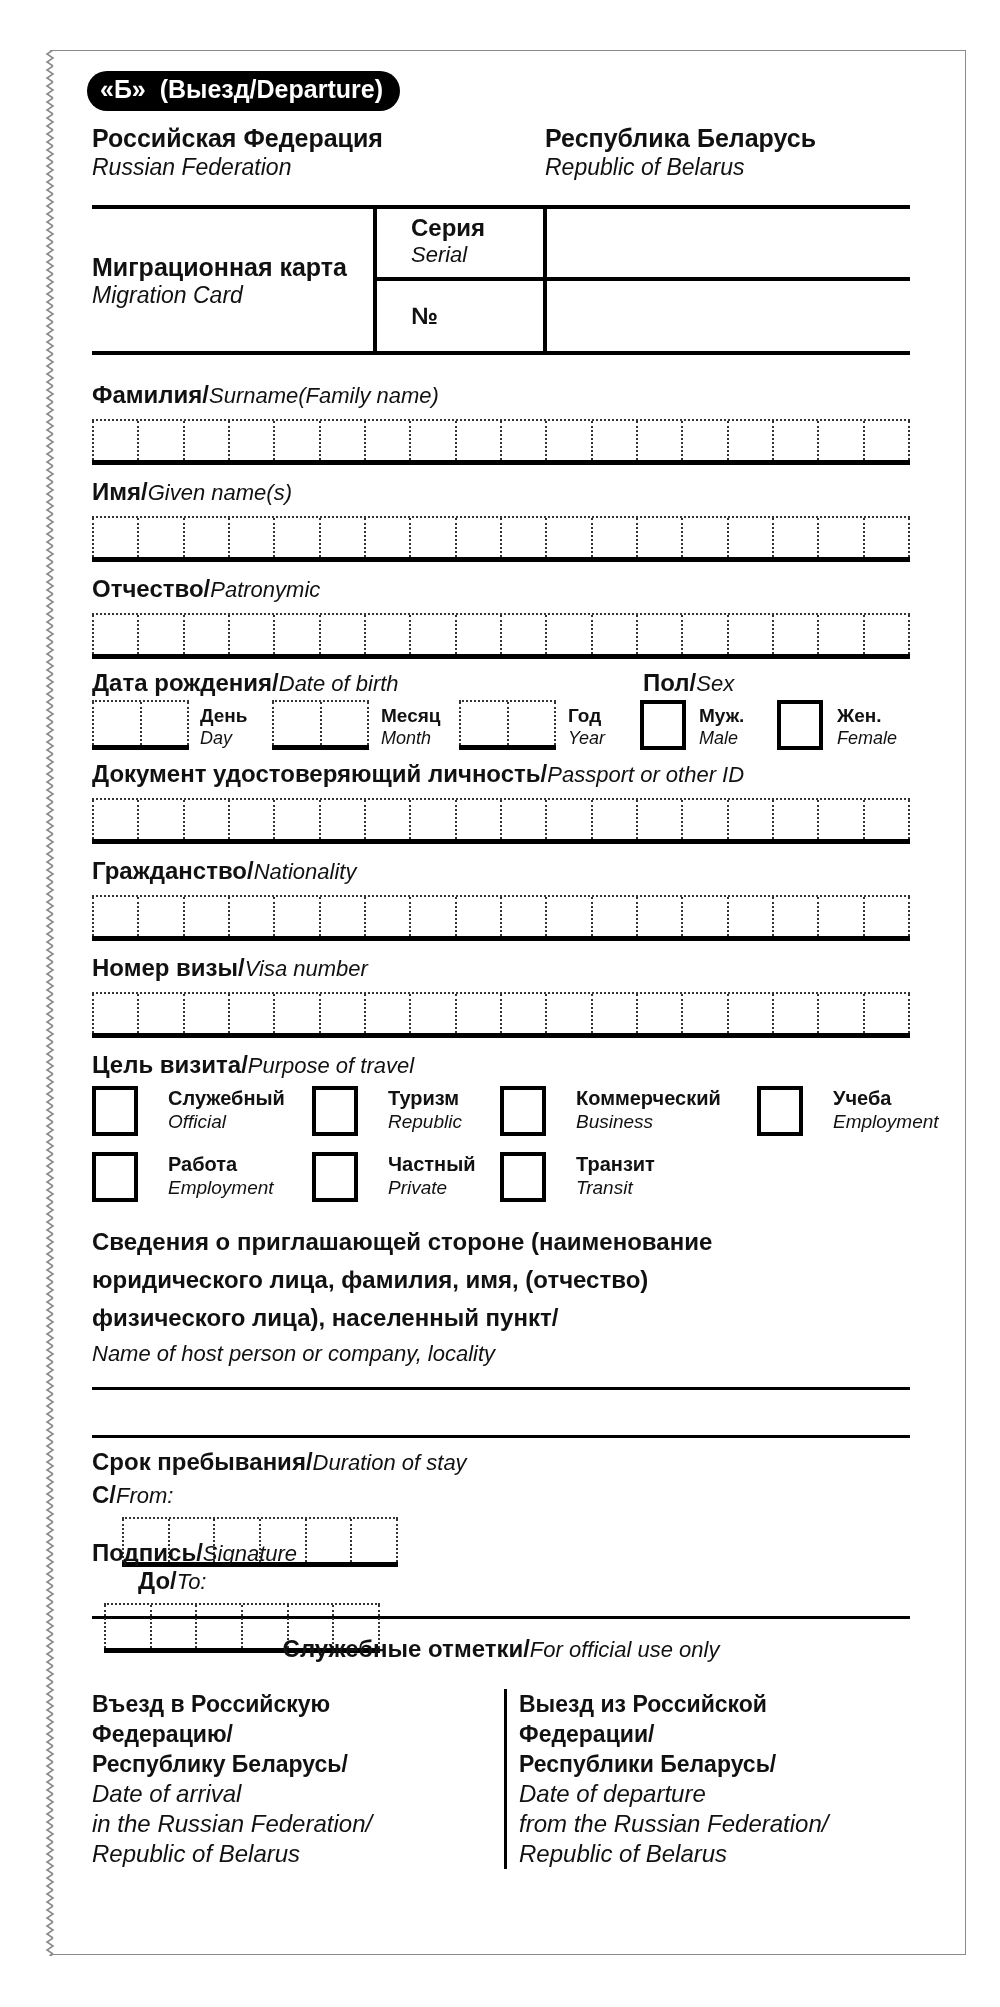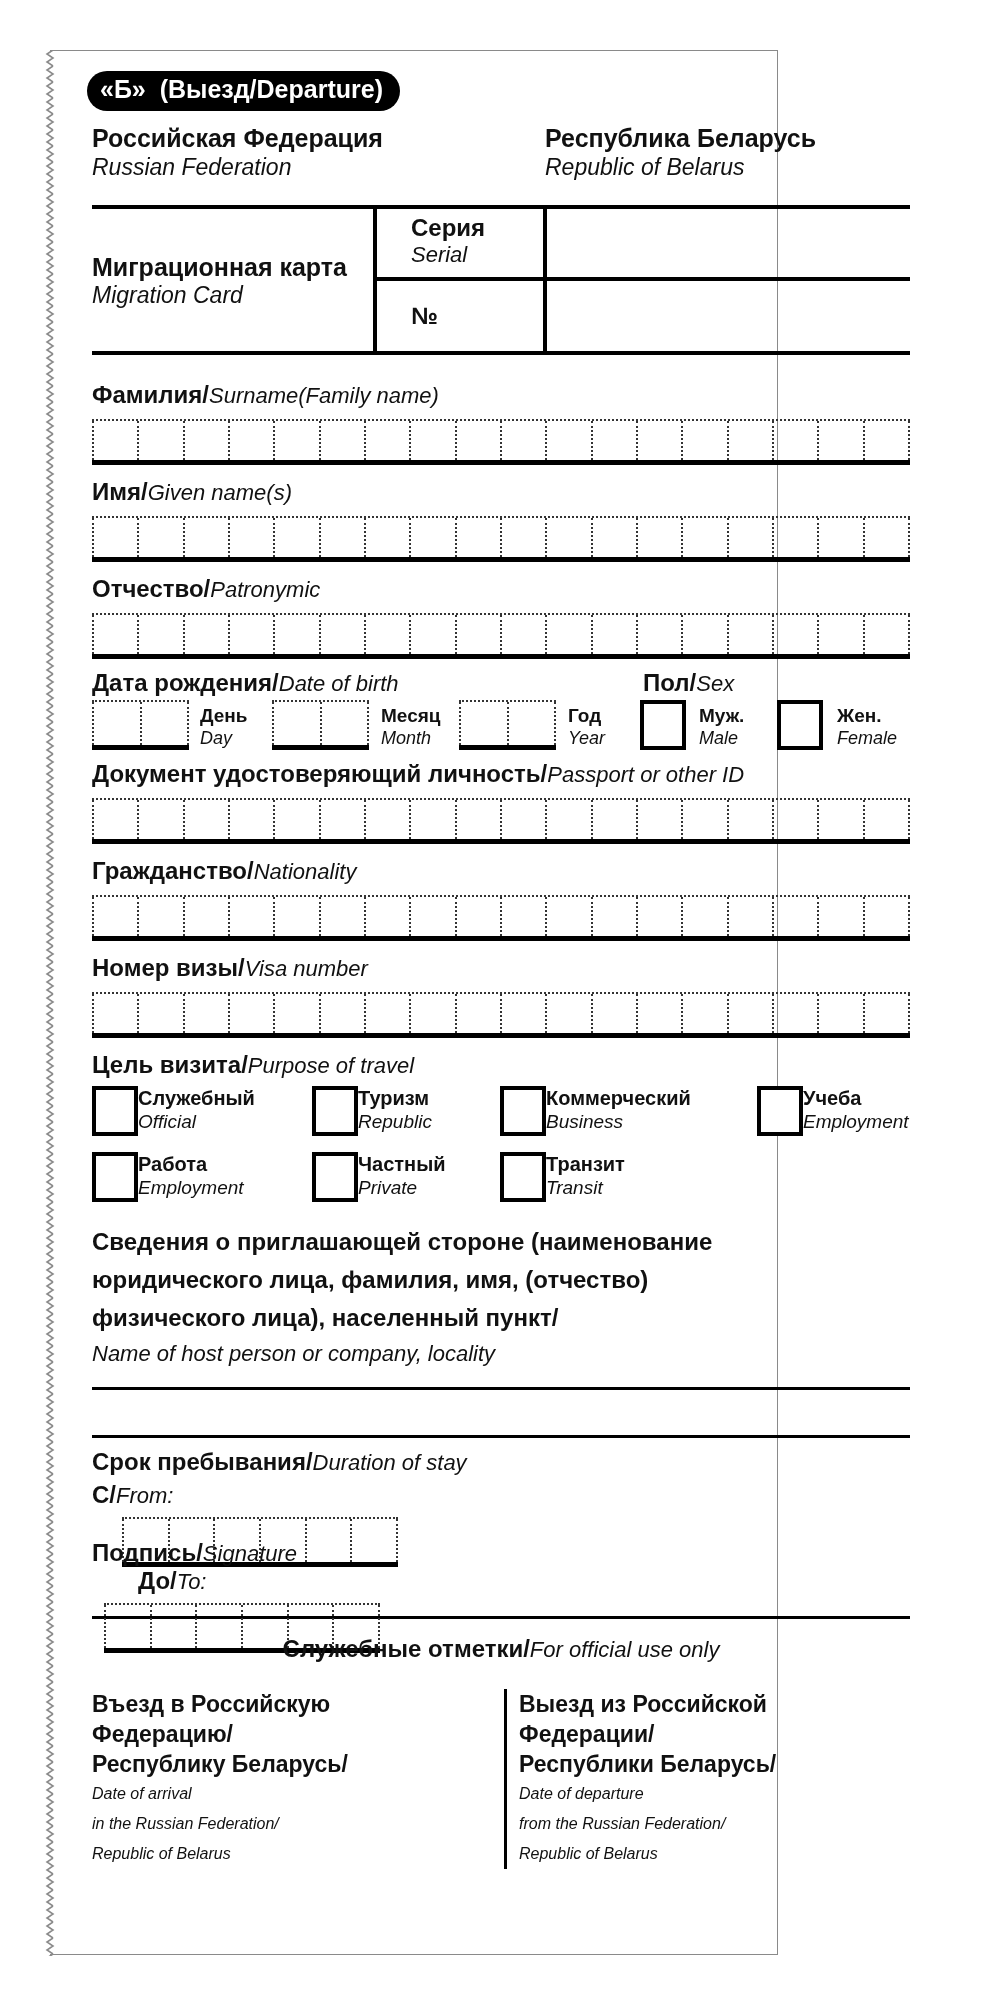--- a/index.html
+++ b/index.html
@@ -3,21 +3,21 @@
 <meta charset="utf-8">
 <style>
   * { box-sizing: border-box; margin: 0; padding: 0; }
   html, body { background: #fff; }
   body {
     width: 1000px; height: 2007px; position: relative;
     color: var(--ink, #111);
     font-family: "Liberation Sans", "DejaVu Sans", sans-serif;
   }
   .card {
-    position: absolute; left: 50px; top: 50px; width: 728px; height: 1905px;
+    position: absolute; left: 50px; top: 50px; width: 916px; height: 1905px;
     border: 1.5px solid var(--frame-gray, #8a8a8a); border-left: none;
     background: #fff;
   }
   .zigzag { position: absolute; left: -8px; top: -1px; width: 16px; height: 1906px; }
   .content { position: absolute; left: 42px; top: 0; width: 818px; }
 
   b { font-weight: bold; }
   i { font-style: italic; }
 
   .badge {
@@ -75,21 +75,21 @@
   .sex-m { margin-left: 14px; }
   .lab-male { margin-left: 13px; width: 72px; }
   .sex-f { margin-left: 6px; }
   .lab-female { margin-left: 14px; }
 
   .pgrid { display: grid; grid-template-columns: 220px 188px 257px 1fr; }
   .pg1 { margin-top: 6px; }
   .pg2 { margin-top: 16px; }
   .pitem { display: flex; align-items: flex-start; }
   .cb { width: 46px; height: 50px; border: 4px solid #000; flex: none; background: #fff; }
-  .plab { font-size: 20px; line-height: 24px; }
+  .plab { margin-left: 30px; font-size: 20px; line-height: 24px; }
   .plab b { display: block; }
   .plab i { display: block; font-size: 19px; }
 
   .host { margin-top: 21px; }
   .host .ru { font-weight: bold; font-size: 24px; line-height: 38px; white-space: nowrap; }
   .host .en { font-style: italic; font-size: 22px; line-height: 34px; white-space: nowrap; }
 
   .wline { border-top: 3px solid #000; height: 0; }
   .w1 { margin-top: 16px; }
   .w2 { margin-top: 45px; }
@@ -105,21 +105,21 @@
   .db2 { margin-left: 12px; }
   .sig { margin-top: 6px; }
 
   .rule { margin-top: 48px; border-top: 3px solid #000; height: 0; }
   .oheading { margin-top: 16px; text-align: center; font-size: 24px; white-space: nowrap; }
   .oheading i { font-size: 22px; }
 
   .ocols { margin-top: 26px; display: flex; }
   .ocol { width: 412px; }
   .ocol .rub { font-weight: bold; font-size: 23px; line-height: 30px; white-space: nowrap; }
-  .ocol .eni { font-style: italic; font-size: 16px; line-height: 30px; white-space: nowrap; }
+  .ocol .eni { font-style: italic; font-size: 24px; line-height: 30px; white-space: nowrap; }
   .ocol.r { width: 406px; border-left: 3px solid #000; padding-left: 12px; }
 </style>
 </head>
 <body>
 
 <div class="card">
   <svg class="zigzag" viewBox="0 0 16 1906" preserveAspectRatio="none" xmlns="http://www.w3.org/2000/svg">
     <defs>
       <pattern id="zz" width="16" height="16" patternUnits="userSpaceOnUse">
         <path d="M11 0 L5 4 L11 8 L5 12 L11 16" fill="none" stroke="#8a8a8a" stroke-width="1.6"></path>

